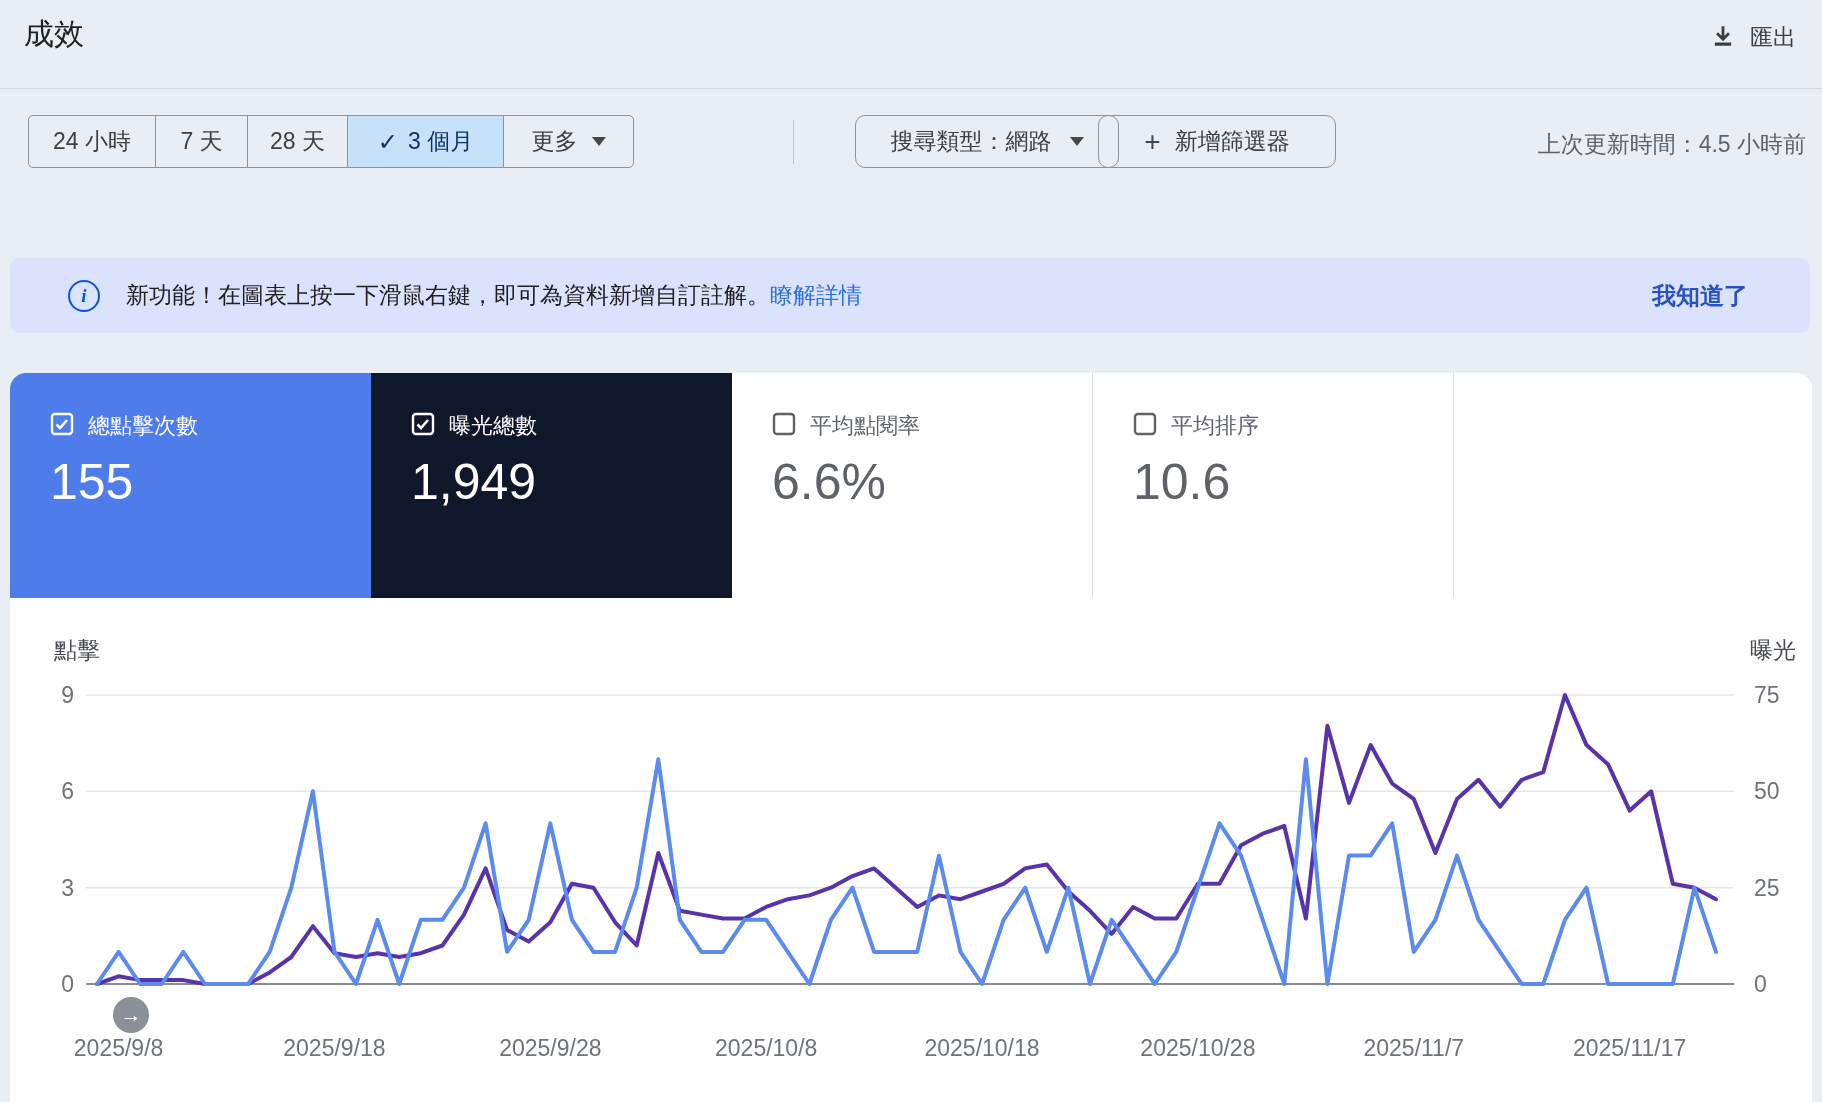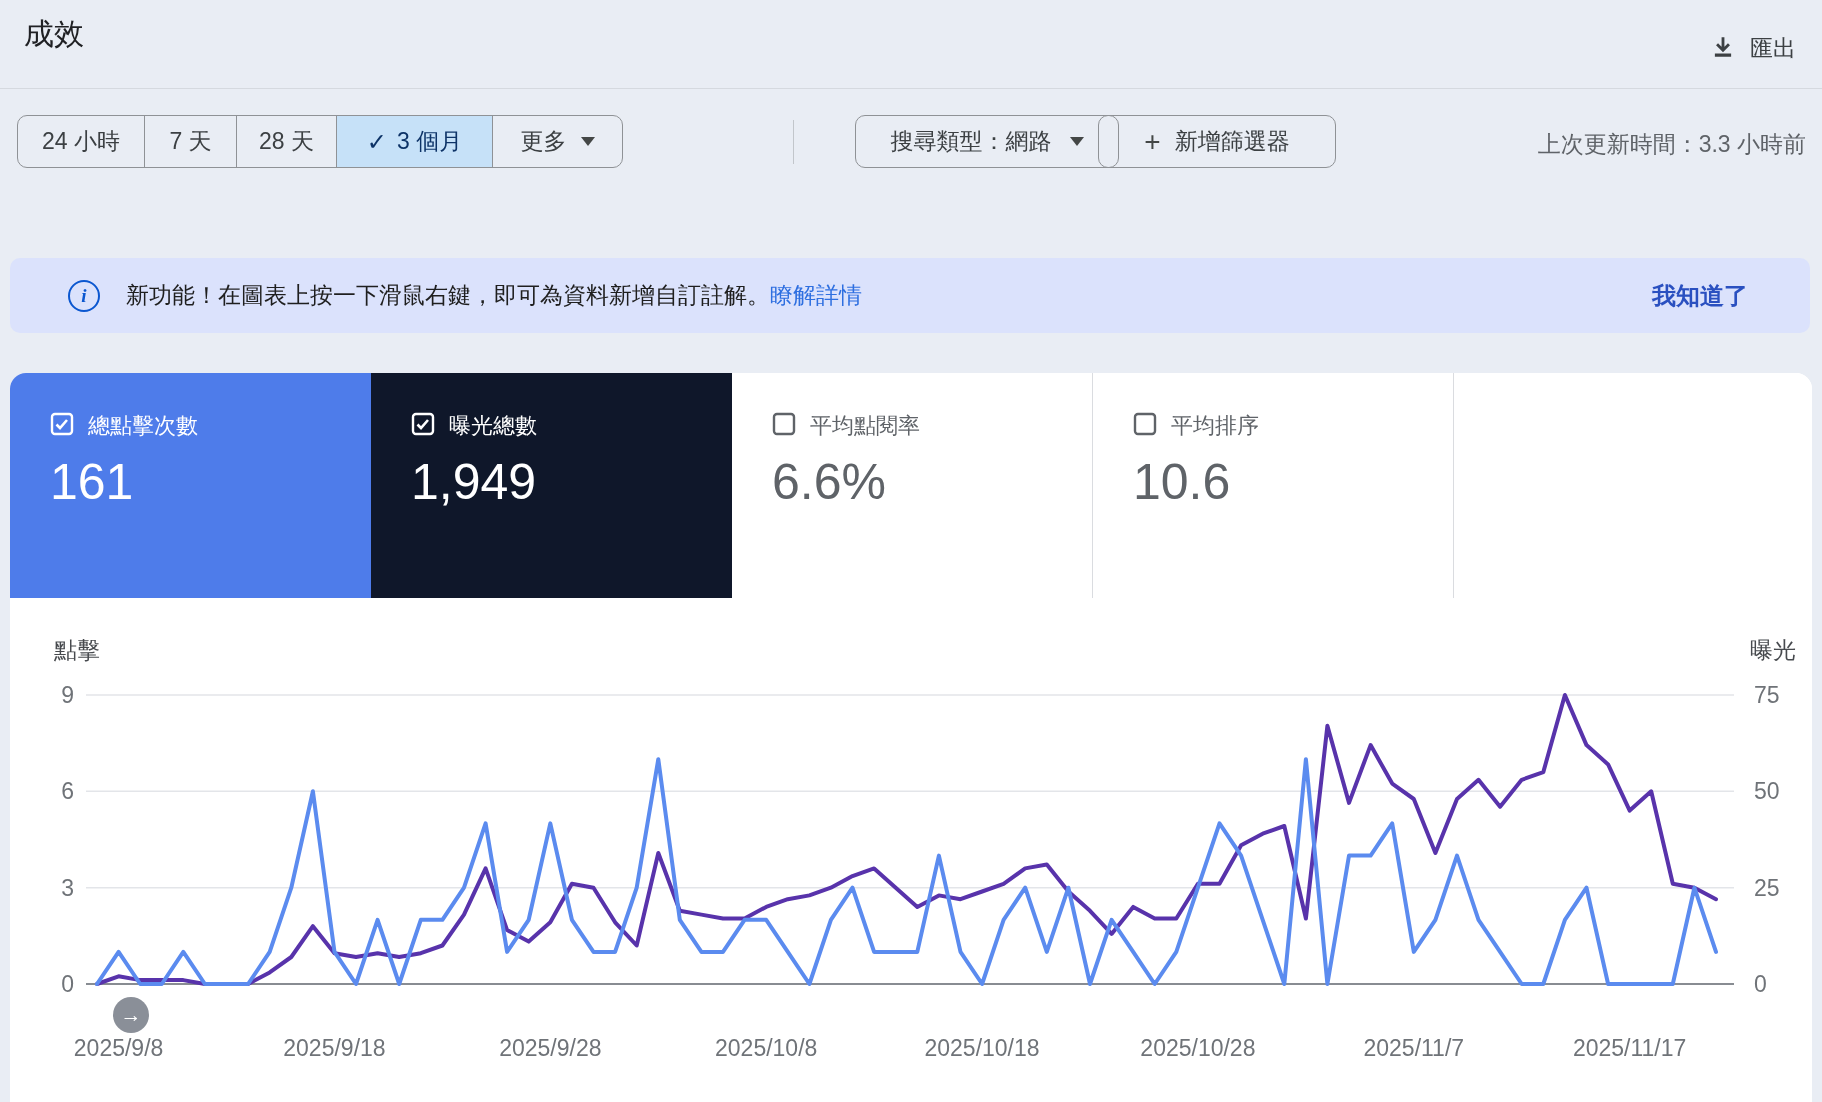--- a/index.html
+++ b/index.html
@@ -1,26 +1,26 @@
 <!DOCTYPE html>
 <html><head>
 <meta charset="utf-8">
 <style>
   * { margin:0; padding:0; box-sizing:border-box; }
   html,body { width:1822px; height:1102px; overflow:hidden; }
   body { background:#e9edf4; font-family:"Liberation Sans","DejaVu Sans",sans-serif; position:relative; color:#1f1f1f; }
 
   
   .page-title { position:absolute; left:24px; top:14px; font-size:30px; font-weight:500; color:#202124; }
-  .export { position:absolute; right:26px; top:22px; display:flex; align-items:center; gap:14px; cursor:pointer;margin-top:11px; }
+  .export { position:absolute; right:26px; top:22px; display:flex; align-items:center; gap:14px; cursor:pointer; }
   .export-label { font-size:23px; color:#3c4043; }
   .header-divider { position:absolute; left:0; right:0; top:88px; height:1px; background:#d5d9df; }
 
   
-  .chips { position:absolute; left:17px; top:115px; height:53px; display:flex; border:1px solid #8f9296; border-radius:10px; overflow:hidden; }
+  .chips { position:absolute; left:28px; top:115px; height:53px; display:flex; border:1px solid #8f9296; border-radius:5px; overflow:hidden; }
   .chip { display:flex; align-items:center; justify-content:center; gap:10px; font-size:23px; color:#3c4043; cursor:pointer; background:transparent; }
   .chip + .chip { border-left:1px solid #8f9296; }
   .chip.selected { background:#c6e1f8; color:#0d3367; }
   .chip .check { font-size:24px; font-weight:bold; color:#0d3367; }
   .caret { width:0; height:0; border-left:7px solid transparent; border-right:7px solid transparent; border-top:9px solid #444746; margin-left:4px; }
   .group-divider { position:absolute; left:793px; top:120px; width:1px; height:44px; background:#c2c6cb; }
   .outline-btn { position:absolute; top:115px; height:53px; display:flex; align-items:center; justify-content:center; gap:14px; border:1px solid #8f9296; border-radius:10px; font-size:23px; color:#3c4043; cursor:pointer; }
   .search-type { left:855px; width:264px; }
   .add-filter { left:1098px; width:238px; }
   .plus { font-size:28px; color:#444746; line-height:1; }
@@ -91,42 +91,42 @@
 </div>
 <div class="group-divider"></div>
 <div class="outline-btn search-type">
   <span>搜尋類型：網路</span>
   <span class="caret"></span>
 </div>
 <div class="outline-btn add-filter">
   <span class="plus">+</span>
   <span>新增篩選器</span>
 </div>
-<div class="last-updated">上次更新時間：3.3 小時前</div>
+<div class="last-updated">上次更新時間：4.5 小時前</div>
 
 <div class="banner">
   <span class="banner-info">i</span>
   <span class="banner-text">
     <span>新功能！在圖表上按一下滑鼠右鍵，即可為資料新增自訂註解。</span><span class="banner-link">瞭解詳情</span>
   </span>
   <span class="banner-dismiss">我知道了</span>
 </div>
 
 <div class="cards">
   <div class="card c0 on">
     <div class="card-head">
       <span>
         <svg width="24" height="24" viewBox="0 0 24 24">
             <rect x="2" y="2" width="20" height="20" rx="3" fill="none" stroke="#fff" stroke-width="2.4"></rect>
             <path d="M6.5 12.5l3.5 3.5 7-8" fill="none" stroke="#fff" stroke-width="2.6"></path>
           </svg>
       </span>
       <span class="card-label">總點擊次數</span>
     </div>
-    <div class="card-value">161</div>
+    <div class="card-value">155</div>
     <div class="help">?</div>
   </div>
   <div class="card c1 on">
     <div class="card-head">
       <span>
         <svg width="24" height="24" viewBox="0 0 24 24">
             <rect x="2" y="2" width="20" height="20" rx="3" fill="none" stroke="#fff" stroke-width="2.4"></rect>
             <path d="M6.5 12.5l3.5 3.5 7-8" fill="none" stroke="#fff" stroke-width="2.6"></path>
           </svg>
       </span>

